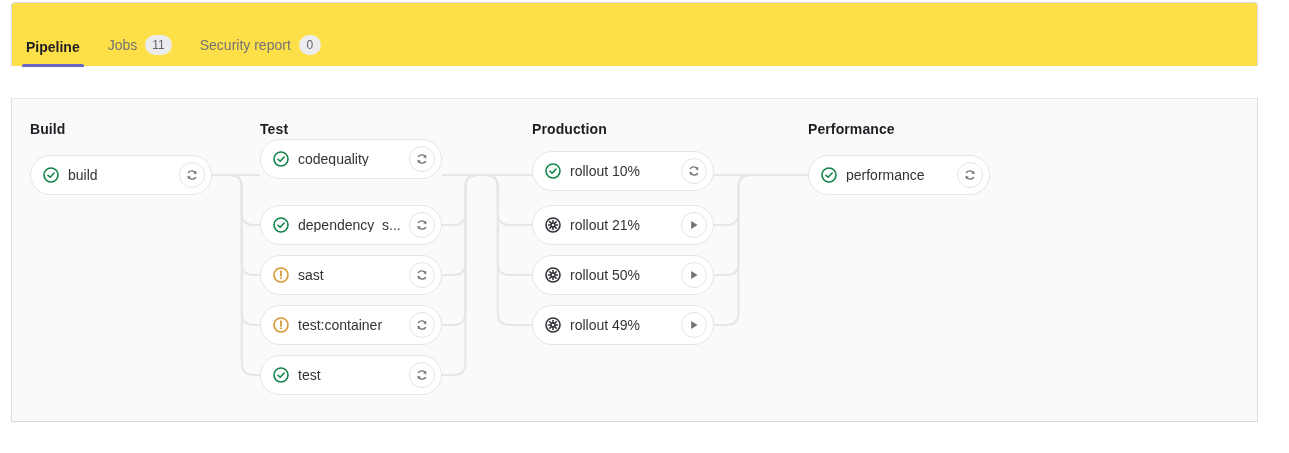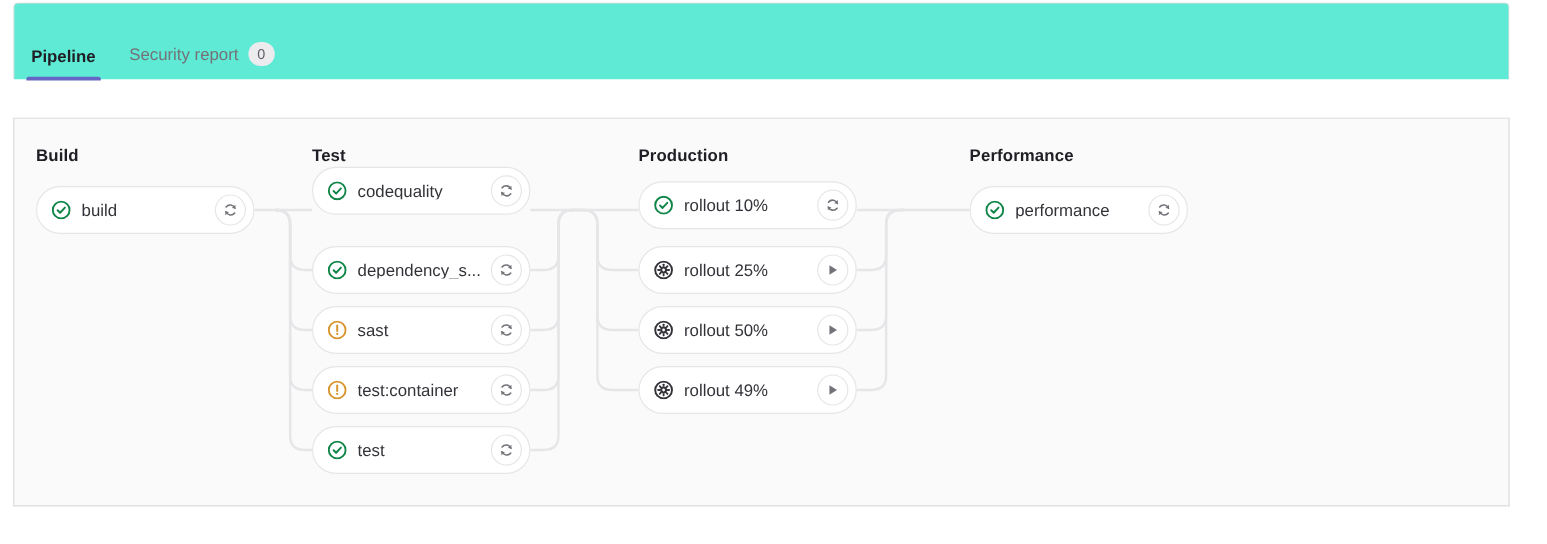--- a/index.html
+++ b/index.html
@@ -17,21 +17,21 @@
     overflow: hidden;
   }
 
   
   .tabs-card {
     position: absolute;
     left: 11px;
     top: 2px;
     width: 1247px;
     height: 64px;
-    background: #5eead4;
+    background: #fde047;
     border: 1px solid #dcdcde;
     border-bottom: none;
     border-radius: 4px 4px 0 0;
   }
   .tabs {
     position: absolute;
     left: 0px;
     top: 22px;
     display: flex;
     align-items: flex-end;
@@ -172,20 +172,24 @@
 </style>
 </head>
 <body>
 
 <div id="screen">
 
   <div class="tabs-card">
     <div class="tabs" id="tabs">
         <button class="tab active">
           <span>Pipeline</span>
+        </button>
+        <button class="tab">
+          <span>Jobs</span>
+          <span class="badge">11</span>
         </button>
         <button class="tab">
           <span>Security report</span>
           <span class="badge">0</span>
         </button>
       </div>
   </div>
 
   <div class="graph-panel">
     <svg class="links" id="links" viewBox="0 0 1247 324" preserveAspectRatio="none" aria-hidden="true">
@@ -328,21 +332,21 @@
                 <rect x="7.25" y="2.8" width="1.5" height="2.4" rx="0.4" transform="rotate(90 8 8)"></rect>
                 <rect x="7.25" y="2.8" width="1.5" height="2.4" rx="0.4" transform="rotate(135 8 8)"></rect>
                 <rect x="7.25" y="2.8" width="1.5" height="2.4" rx="0.4" transform="rotate(180 8 8)"></rect>
                 <rect x="7.25" y="2.8" width="1.5" height="2.4" rx="0.4" transform="rotate(225 8 8)"></rect>
                 <rect x="7.25" y="2.8" width="1.5" height="2.4" rx="0.4" transform="rotate(270 8 8)"></rect>
                 <rect x="7.25" y="2.8" width="1.5" height="2.4" rx="0.4" transform="rotate(315 8 8)"></rect>
               </g>
               <circle cx="8" cy="8" r="2.9" fill="#333238"></circle>
               <circle cx="8" cy="8" r="1.15" fill="#ffffff"></circle>
             </svg>
-            <span class="job-name">rollout 25%</span>
+            <span class="job-name">rollout 21%</span>
             <button class="action-btn">
               <svg viewBox="0 0 16 16" width="14" height="14">
                 <path d="M4.8 3.4 L12 8 L4.8 12.6 Z" fill="#737278"></path>
               </svg>
             </button>
           </div>
           <div class="job" style="top: 156px; left: 0px;">
             <svg viewBox="0 0 16 16" width="16" height="16" class="status-icon">
               <circle cx="8" cy="8" r="7" fill="none" stroke="#333238" stroke-width="1.6"></circle>
               <g fill="#333238">

